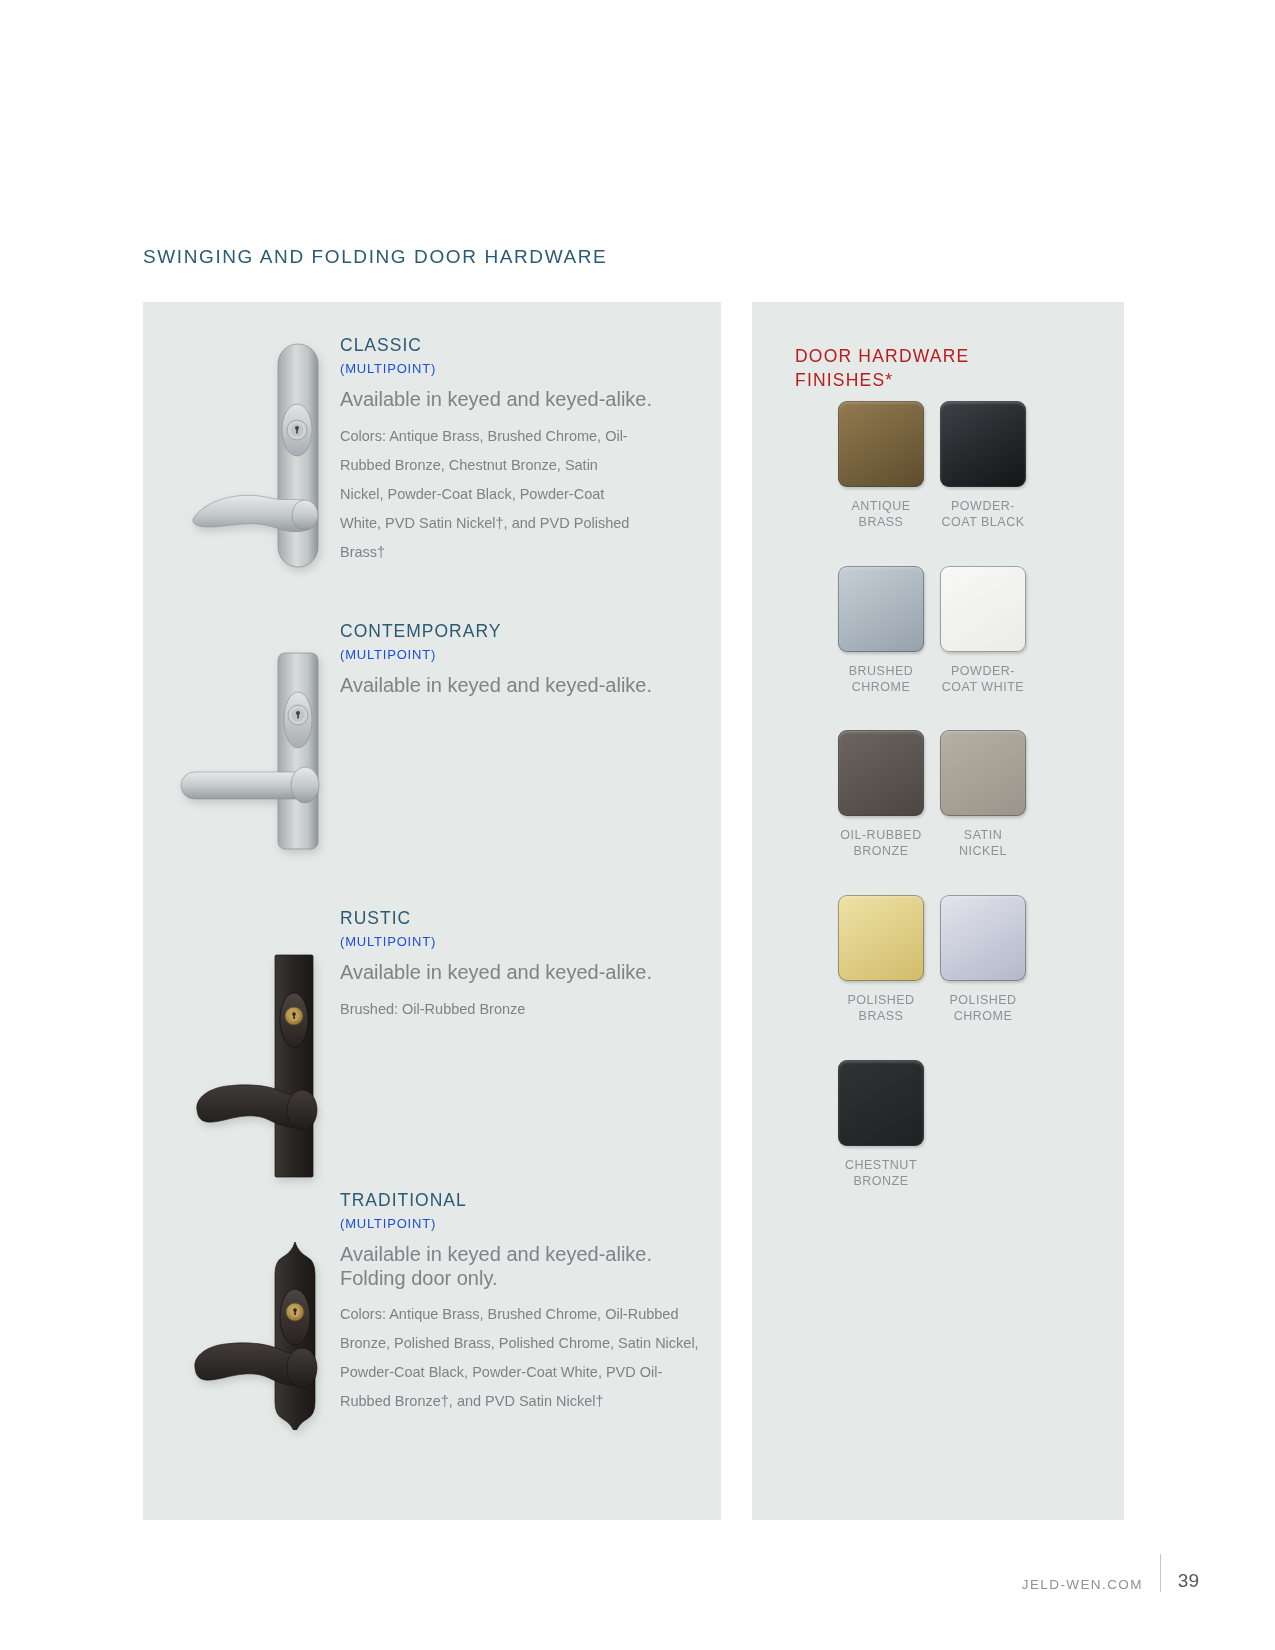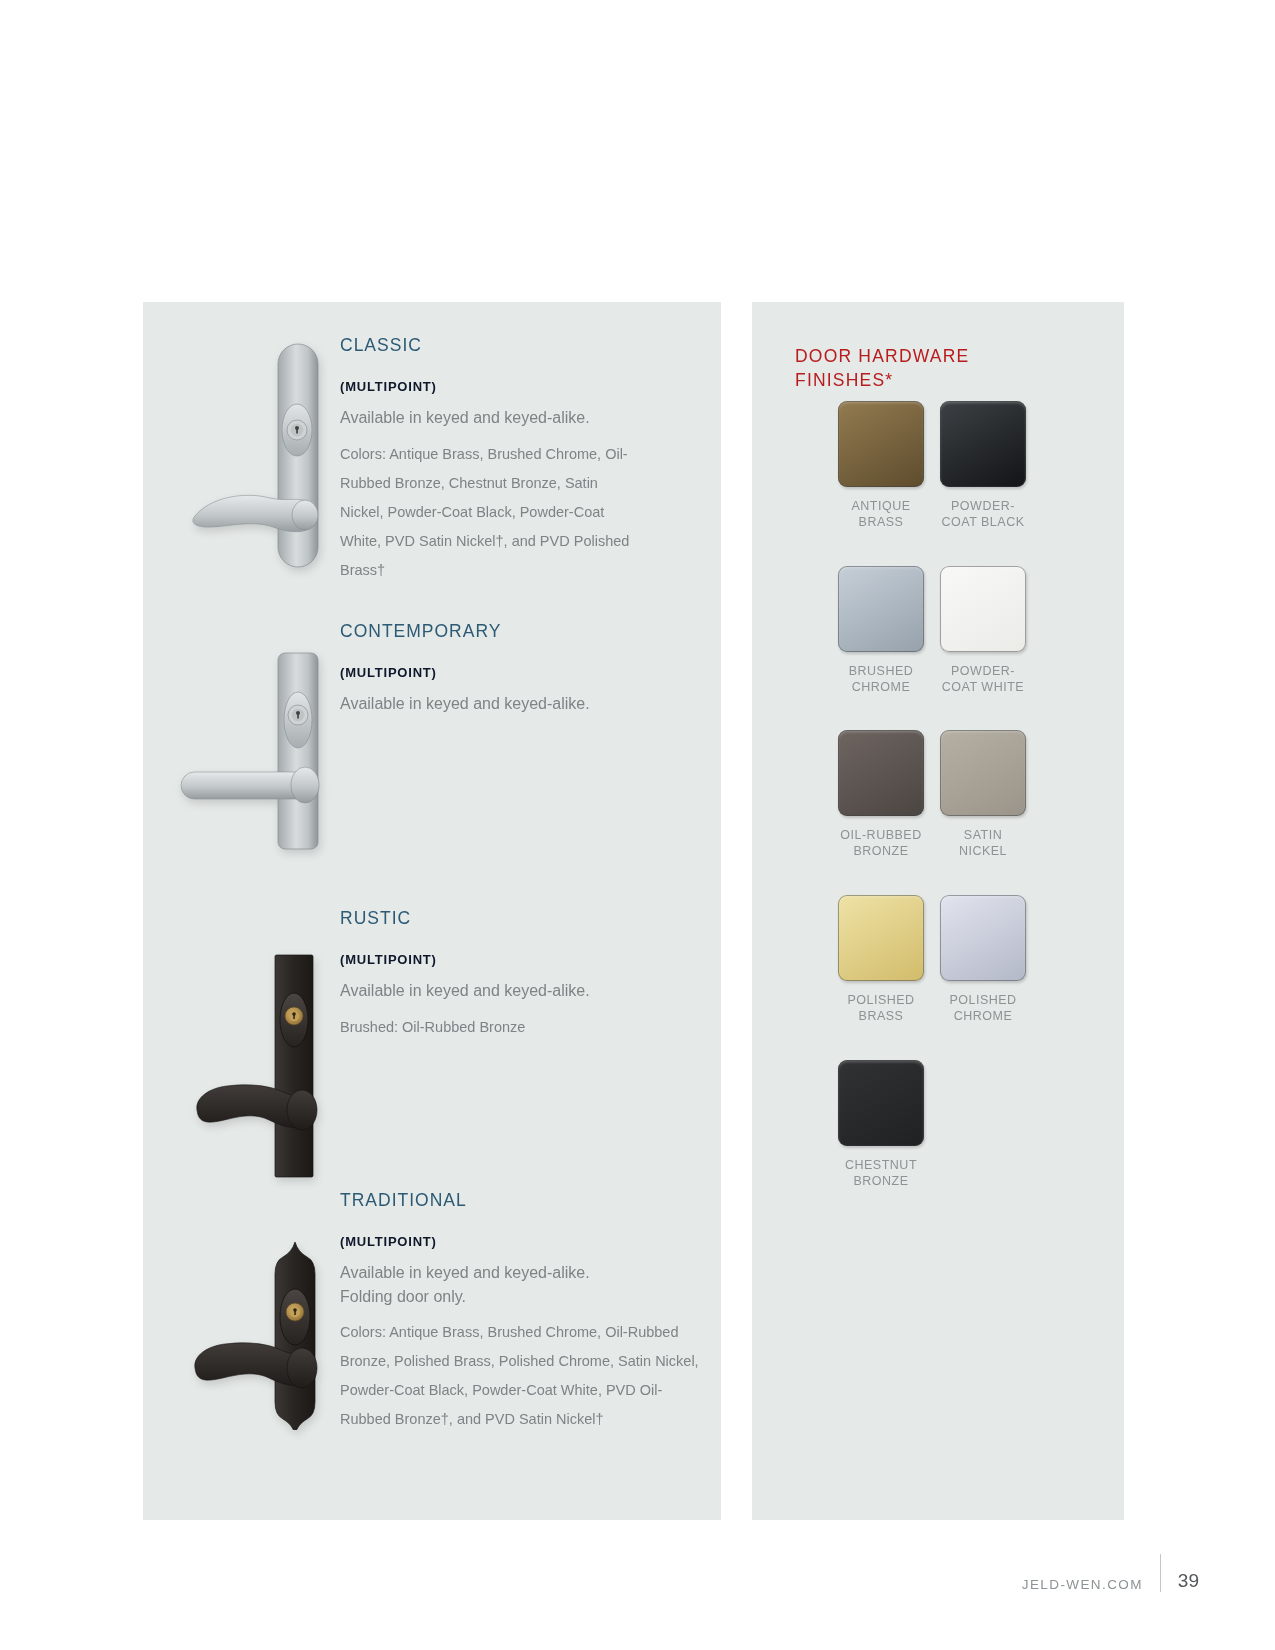--- a/index.html
+++ b/index.html
@@ -26,24 +26,24 @@
   .panel-right { left: 752px; width: 372px; }
 
   
   .hw-text { position: absolute; left: 197px; width: 380px; }
   .hw-name {
     font-size: 17.5px; letter-spacing: 1px;
     color: #2c5a75; font-weight: 400;
   }
   .hw-sub {
     font-size: 13px; letter-spacing: 0.8px;
-    color: #0f172a; margin-top: 23px; font-weight: bold;
+    color: #1d4ed8; margin-top: 5px;
   }
   .hw-avail, .hw-avail2 {
-    font-size: 16px; color: #7e8386; line-height: 23.5px;
+    font-size: 20px; color: #7e8386; line-height: 23.5px;
     margin-top: 12px; width: 330px;
   }
   .hw-avail2 { margin-top: 0; }
   .hw-colors {
     font-size: 14.5px; color: #7e8386; line-height: 29px;
     margin-top: 10px; width: 300px;
   }
   .hw-colors.wide { width: 368px; }
 
   .sec-classic      { top: 33px;  }
@@ -95,20 +95,21 @@
   }
   .footer-page {
     font-size: 19px; color: #54585a; font-weight: 500;
   }
 </style>
 </head>
 <body>
 
 <div class="page">
 
+  <div class="page-title">SWINGING AND FOLDING DOOR HARDWARE</div>
 
   <div class="panel panel-left">
 
     <div class="hw-img img-classic">
       <svg width="170" height="240" viewBox="0 0 170 240">
         <defs>
           <linearGradient id="chromePlate" x1="0" y1="0" x2="1" y2="0">
             <stop offset="0" stop-color="#a3a9ac"></stop>
               <stop offset="0.45" stop-color="#d8dcdd"></stop>
             <stop offset="0.75" stop-color="#bfc4c6"></stop>

